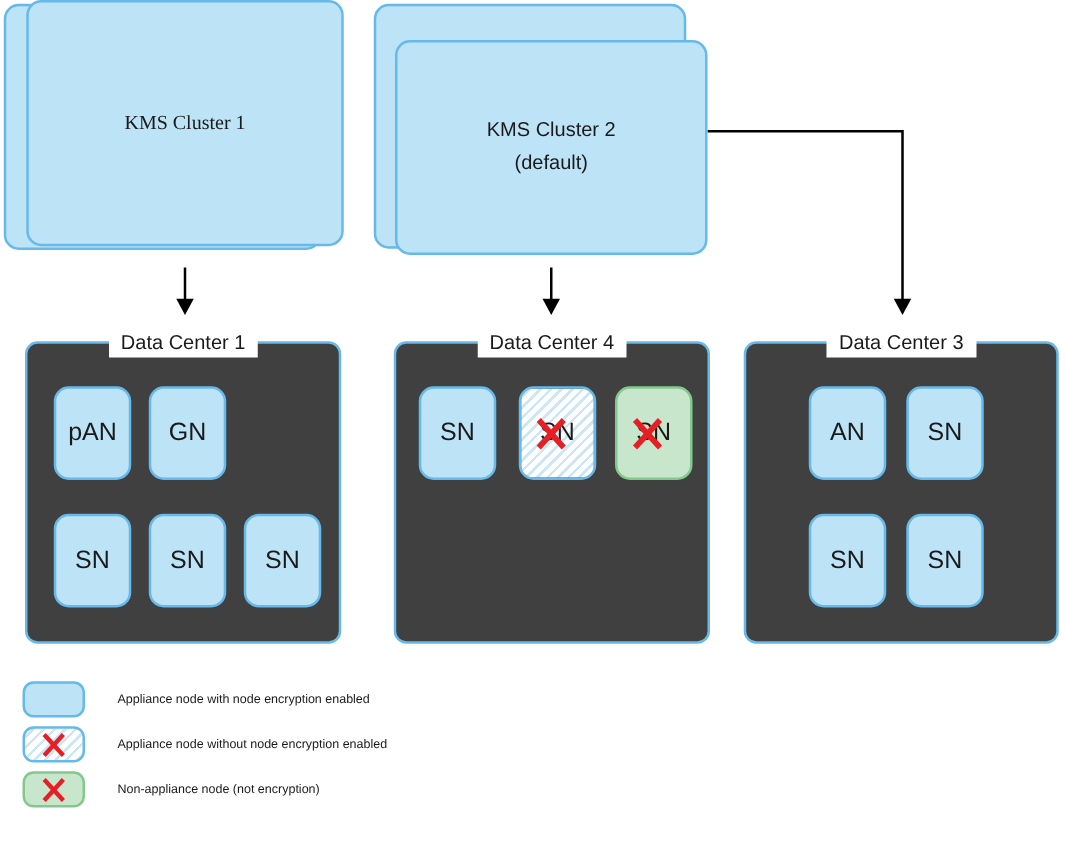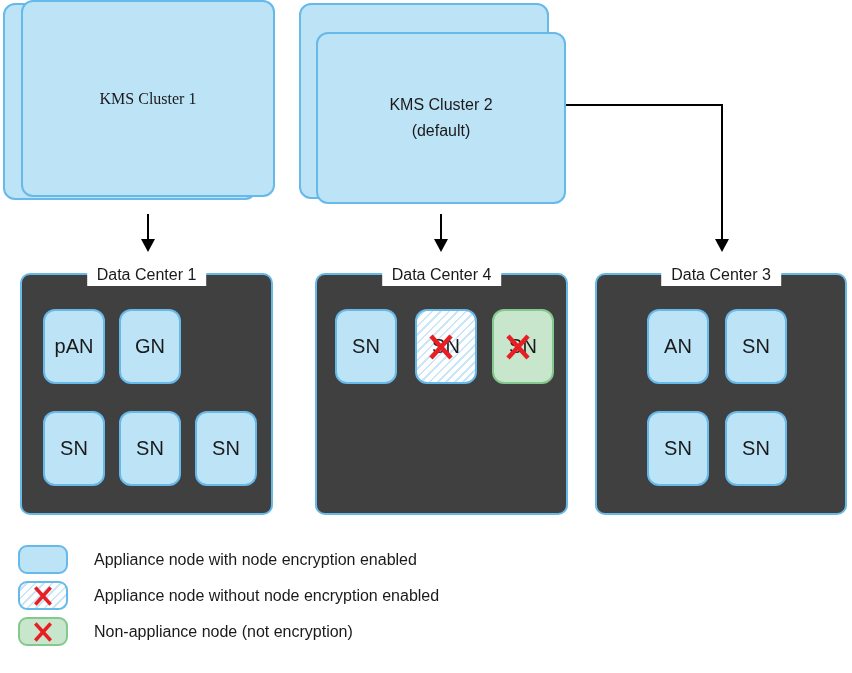--- a/index.html
+++ b/index.html
@@ -62,21 +62,21 @@
     position:relative;width:50px;height:29px;flex:0 0 50px;
     background:var(--node-fill);border:2.5px solid var(--node-border);border-radius:9px;
     display:flex;align-items:center;justify-content:center;
   }
   .legend-swatch.unencrypted-appliance{
     background:repeating-linear-gradient(135deg,#ffffff 0px,#ffffff 4px,var(--hatch-stripe) 4px,var(--hatch-stripe) 6px);
   }
   .legend-swatch.non-appliance{
     background:var(--green-fill);border-color:var(--green-border);
   }
-  .legend-label{margin-left:26px;font-size:16px;white-space:nowrap;}
+  .legend-label{margin-left:26px;font-size:10px;white-space:nowrap;}
   .x-icon line{stroke:var(--x-red);stroke-width:4.5;}
 </style>
 </head>
 <body>
 
 <div class="page">
 
   <svg class="connectors" width="852" height="673" viewBox="0 0 852 673">
     <line x1="148" y1="214" x2="148" y2="240"></line>
     <polygon points="141,239 155,239 148,252"></polygon>

